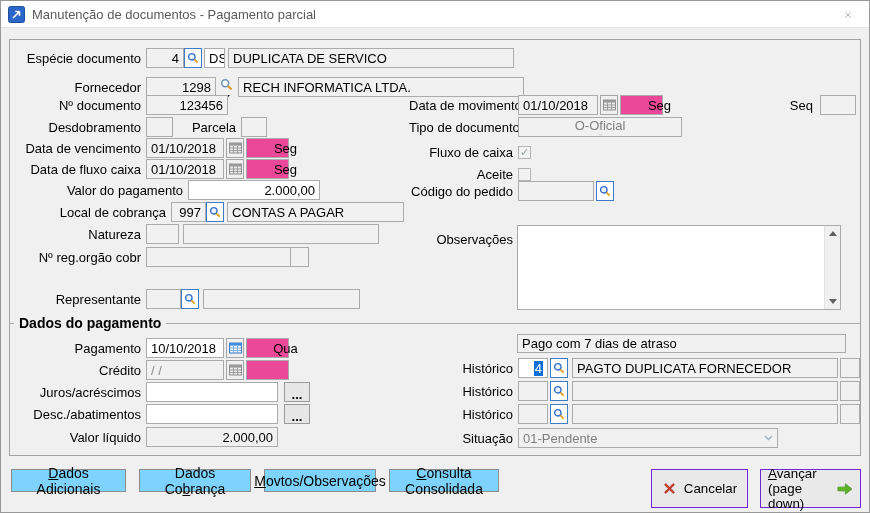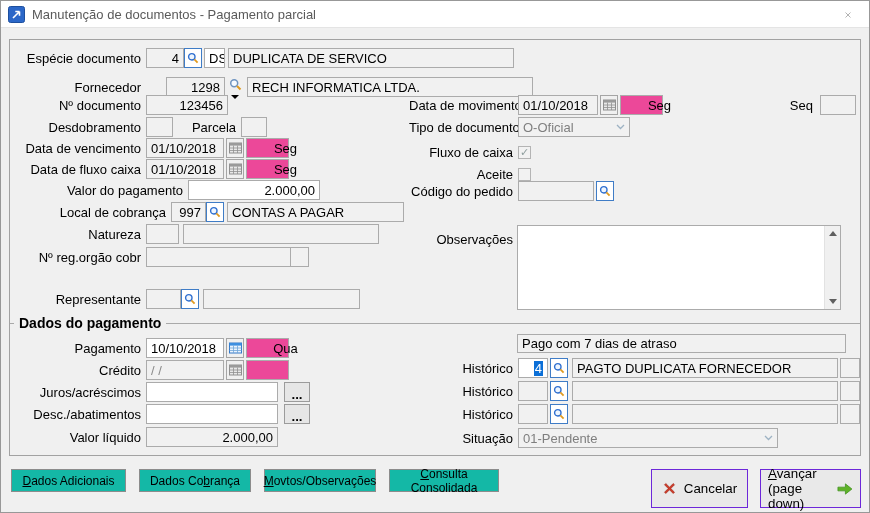--- a/index.html
+++ b/index.html
@@ -39,22 +39,22 @@
   .checkbox{width:13px;height:13px;box-sizing:border-box;border:1px solid #b4b4b4;background:#f2f2f2;
     display:flex;align-items:center;justify-content:center;font-size:11px;color:#8f9e9e;line-height:11px;}
   .morebtn{width:26px;height:20px;box-sizing:border-box;border:1px solid #9b9b9b;background:#e6e6e6;
     display:flex;align-items:flex-end;justify-content:center;font-weight:bold;padding-bottom:3px;line-height:6px;cursor:pointer;}
   .textarea{box-sizing:border-box;border:1px solid #ababab;background:#ffffff;position:relative;}
   .vscroll{position:absolute;top:0;right:0;bottom:0;width:15px;background:#f0f0f0;border-left:1px solid #e2e2e2;}
   .tri-up{position:absolute;top:5px;left:4px;width:0;height:0;border-left:4px solid transparent;border-right:4px solid transparent;border-bottom:5px solid #5f5f5f;}
   .tri-down{position:absolute;bottom:5px;left:4px;width:0;height:0;border-left:4px solid transparent;border-right:4px solid transparent;border-top:5px solid #5f5f5f;}
   .sel{background:#0b6fd7;color:#fff;padding:0 1px;}
   
-  .btn{position:absolute;box-sizing:border-box;border:1px solid #8c8c8c;background:#14b8a6;
-    display:flex;align-items:center;justify-content:center;font-size:12px;cursor:pointer;height:23px;}
+  .btn{position:absolute;box-sizing:border-box;border:1px solid #8c8c8c;background:#7dd3fc;
+    display:flex;align-items:center;justify-content:center;font-size:14px;cursor:pointer;height:23px;}
   .bigbtn{position:absolute;box-sizing:border-box;border:1px solid #6d28d9;background:#e9e9e9;
     display:flex;align-items:center;cursor:pointer;height:39px;}
   .mn{text-decoration:underline;}
   .drop-tri{width:0;height:0;border-left:4px solid transparent;border-right:4px solid transparent;border-top:4px solid #000;}
   .ml2{margin-left:2px;} .ml3{margin-left:3px;} .ml4{margin-left:4px;} .ml6{margin-left:6px;}
 </style>
 </head>
 <body>
 
 <div class="dialog">
@@ -86,21 +86,21 @@
           <circle cx="4.8" cy="4.8" r="3.2" fill="#eef6ff" stroke="#2f6fd0" stroke-width="1.4"></circle>
           <line x1="7.4" y1="7.4" x2="10.6" y2="10.6" stroke="#e09a1e" stroke-width="1.8"></line>
         </svg>
     </button>
     <div class="field white ml2" style="width:21px;">DS</div>
     <div class="field ml3" style="width:286px;">DUPLICATA DE SERVICO</div>
   </div>
 
   <div class="row" style="left:8px;top:76px;">
     <span class="lbl w132">Fornecedor</span>
-    <div class="field right" style="width:59px;margin-left:20px;">1298</div>
+    <div class="field right" style="width:70px;">1298</div>
     <span class="ml3" style="position:relative;width:16px;height:20px;display:inline-block;">
       <svg width="13" height="13" viewBox="0 0 12 12" style="position:absolute;top:1px;left:1px;">
           <circle cx="4.8" cy="4.8" r="3.2" fill="#f7fbff" stroke="#6f94c0" stroke-width="1.4"></circle>
           <line x1="7.4" y1="7.4" x2="10.6" y2="10.6" stroke="#e09a1e" stroke-width="1.8"></line>
         </svg>
       <span class="drop-tri" style="position:absolute;left:3px;bottom:-2px;"></span>
     </span>
     <div class="field ml3" style="width:286px;">RECH INFORMATICA LTDA.</div>
   </div>
 
@@ -193,21 +193,21 @@
           <path d="M4.5 3.6 V11 M8.5 3.6 V11 M0.5 6 H12.5 M0.5 8.5 H12.5" stroke="#8f8f8f" stroke-width="0.8"></path>
         </svg>
     </button>
     <div class="daybox ml2">Seg</div>
     <span class="lbl" style="width:150px;">Seq</span>
     <div class="field ml2" style="width:36px;"></div>
   </div>
 
   <div class="row" style="left:408px;top:116px;">
     <span class="lbl w104">Tipo de documento</span>
-    <div class="combo" style="width:112px;">
+    <div class="combo" style="width:164px;flex-direction:column;">
       <span>O-Oficial</span>
       <svg width="9" height="6" viewBox="0 0 9 6">
           <path d="M1 1 L4.5 4.5 L8 1" fill="none" stroke="#9db2c3" stroke-width="1.3"></path>
         </svg>
     </div>
   </div>
 
   <div class="row" style="left:408px;top:141px;">
     <span class="lbl w104">Fluxo de caixa</span>
     <span class="checkbox">

